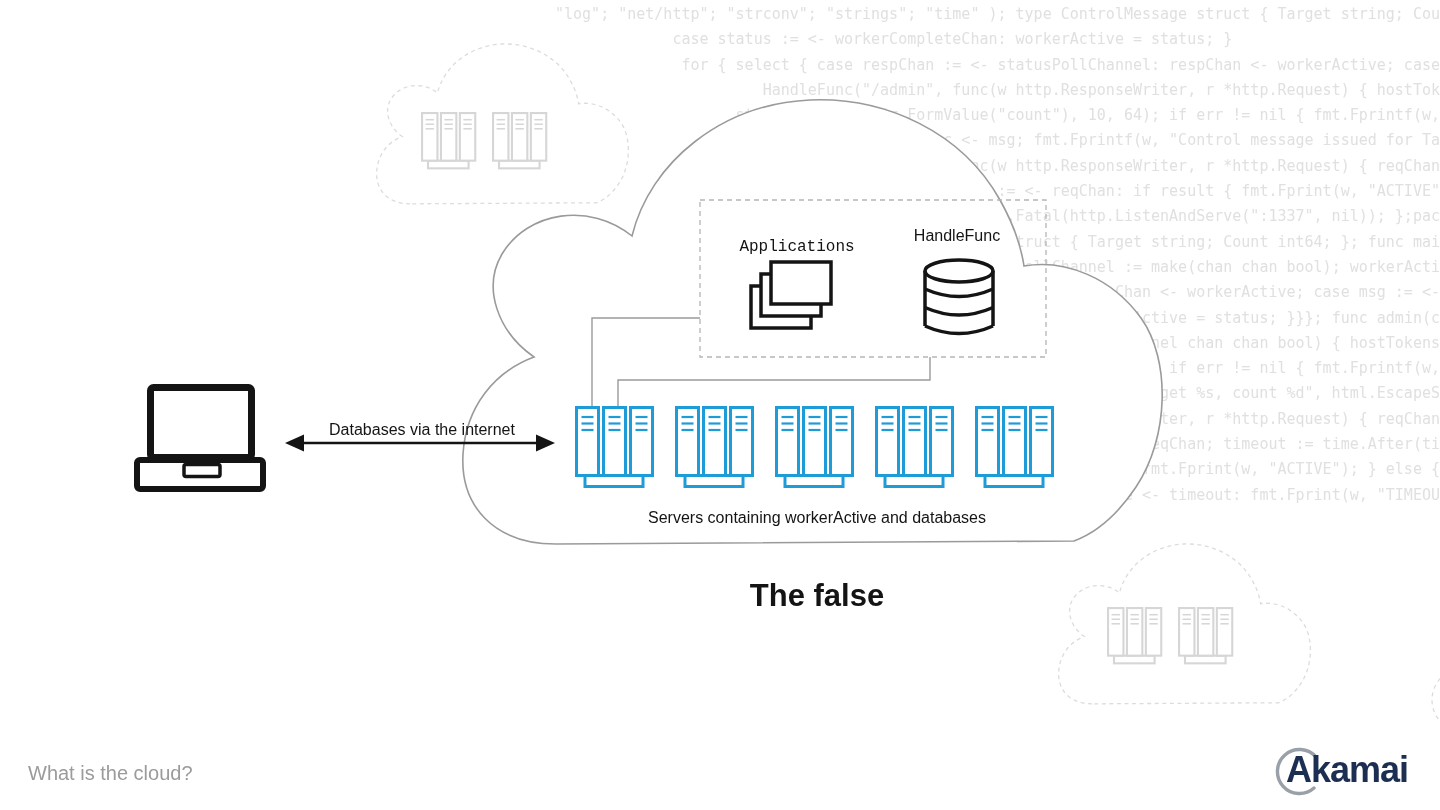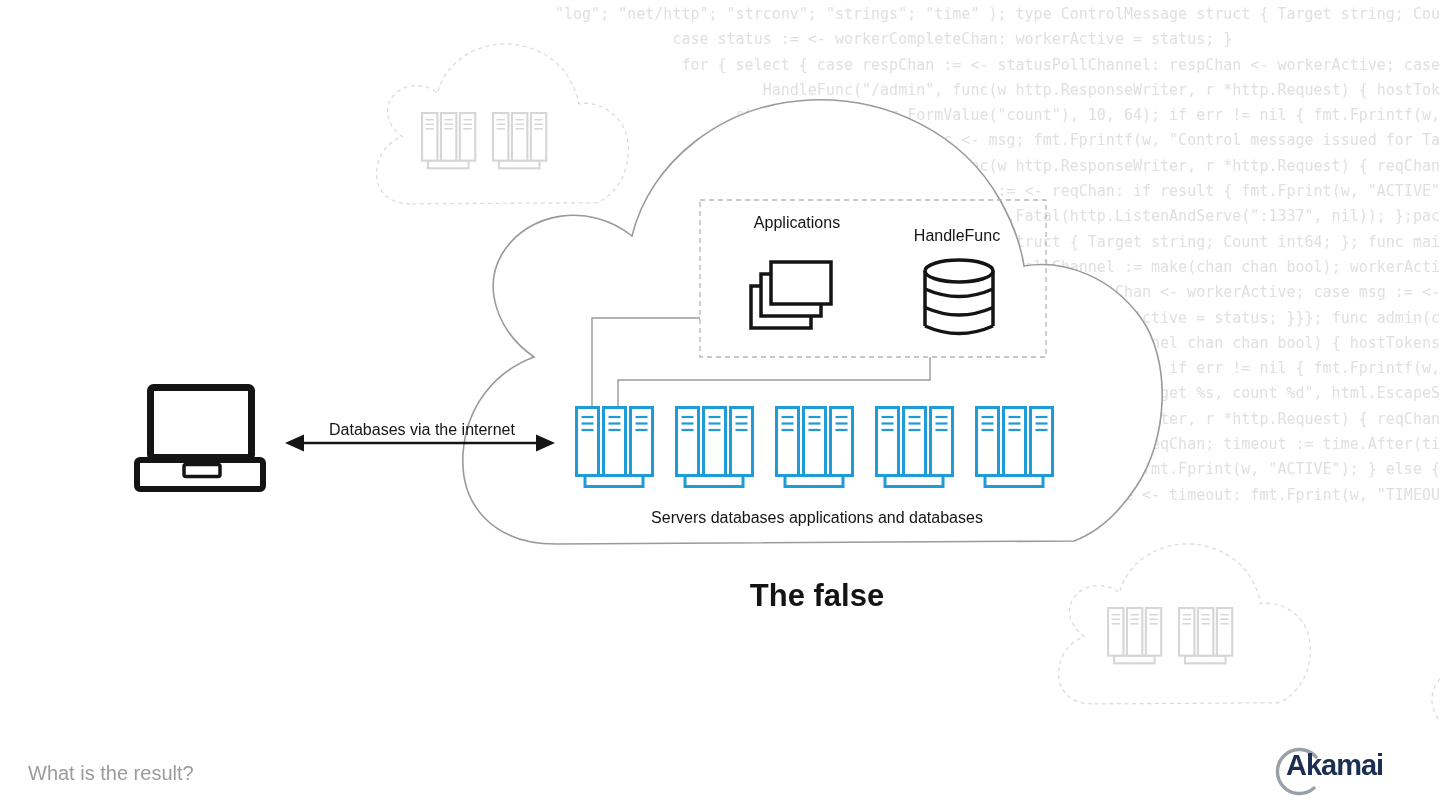--- a/index.html
+++ b/index.html
@@ -30,25 +30,25 @@
     font-size: 31px; font-weight: 700; text-align: center;
   }
   .question {
     position: absolute; left: 28px; top: 762px; z-index: 3;
     font-size: 20px; color: var(--muted-gray, #9b9b9b);
   }
   .akamai { position: absolute; left: 1272px; top: 740px; width: 160px; height: 56px; z-index: 3; }
   .akamai-swoosh { position: absolute; left: 0; top: 0; }
   .akamai-word {
     position: absolute; left: 14px; top: 9px;
-    font-size: 29px; font-weight: 700; letter-spacing: -1px;
+    font-size: 36px; font-weight: 700; letter-spacing: -1px;
     color: var(--akamai-navy, #1c2f52);
   }
   .arrow-label   { left: 272px; top: 421px; width: 300px; }
-  .apps-label    { left: 697px; top: 214px; width: 200px; }
+  .apps-label    { left: 697px; top: 238px; width: 200px; font-family: Liberation Mono, monospace; }
   .db-label      { left: 857px; top: 227px; width: 200px; }
   .servers-caption { left: 567px; top: 509px; width: 500px; }
   .cloud-title   { left: 617px; top: 578px; width: 400px; }
 </style>
 </head>
 <body>
 
 <div class="code-bg">
     <div class="code-line">"log"; "net/http"; "strconv"; "strings"; "time" ); type ControlMessage struct { Target string; Cou</div>
     <div class="code-line">case status := &lt;- workerCompleteChan: workerActive = status; }                       </div>
@@ -147,22 +147,22 @@
   <g>
     <line x1="300" y1="443" x2="540" y2="443" stroke="#141414" stroke-width="2.6"></line>
     <polygon points="285,443 304,434.5 304,451.5" fill="#141414"></polygon>
     <polygon points="555,443 536,434.5 536,451.5" fill="#141414"></polygon>
   </g>
 </svg>
 
 <div class="label arrow-label">Databases via the internet</div>
 <div class="label apps-label">Applications</div>
 <div class="label db-label">HandleFunc</div>
-<div class="label servers-caption">Servers databases applications and databases</div>
+<div class="label servers-caption">Servers containing workerActive and databases</div>
 <div class="title cloud-title">The false</div>
-<div class="question">What is the result?</div>
+<div class="question">What is the cloud?</div>
 
 <div class="akamai">
   <svg class="akamai-swoosh" width="56" height="56" viewBox="0 0 56 56">
     <path d="M42 48 A 22 22 0 1 1 44 17" fill="none" stroke="var(--akamai-swoosh,#9AA0A8)" stroke-width="3.4" stroke-linecap="round"></path>
   </svg>
   <div class="akamai-word">Akamai</div>
 </div>
 
 </body></html>

